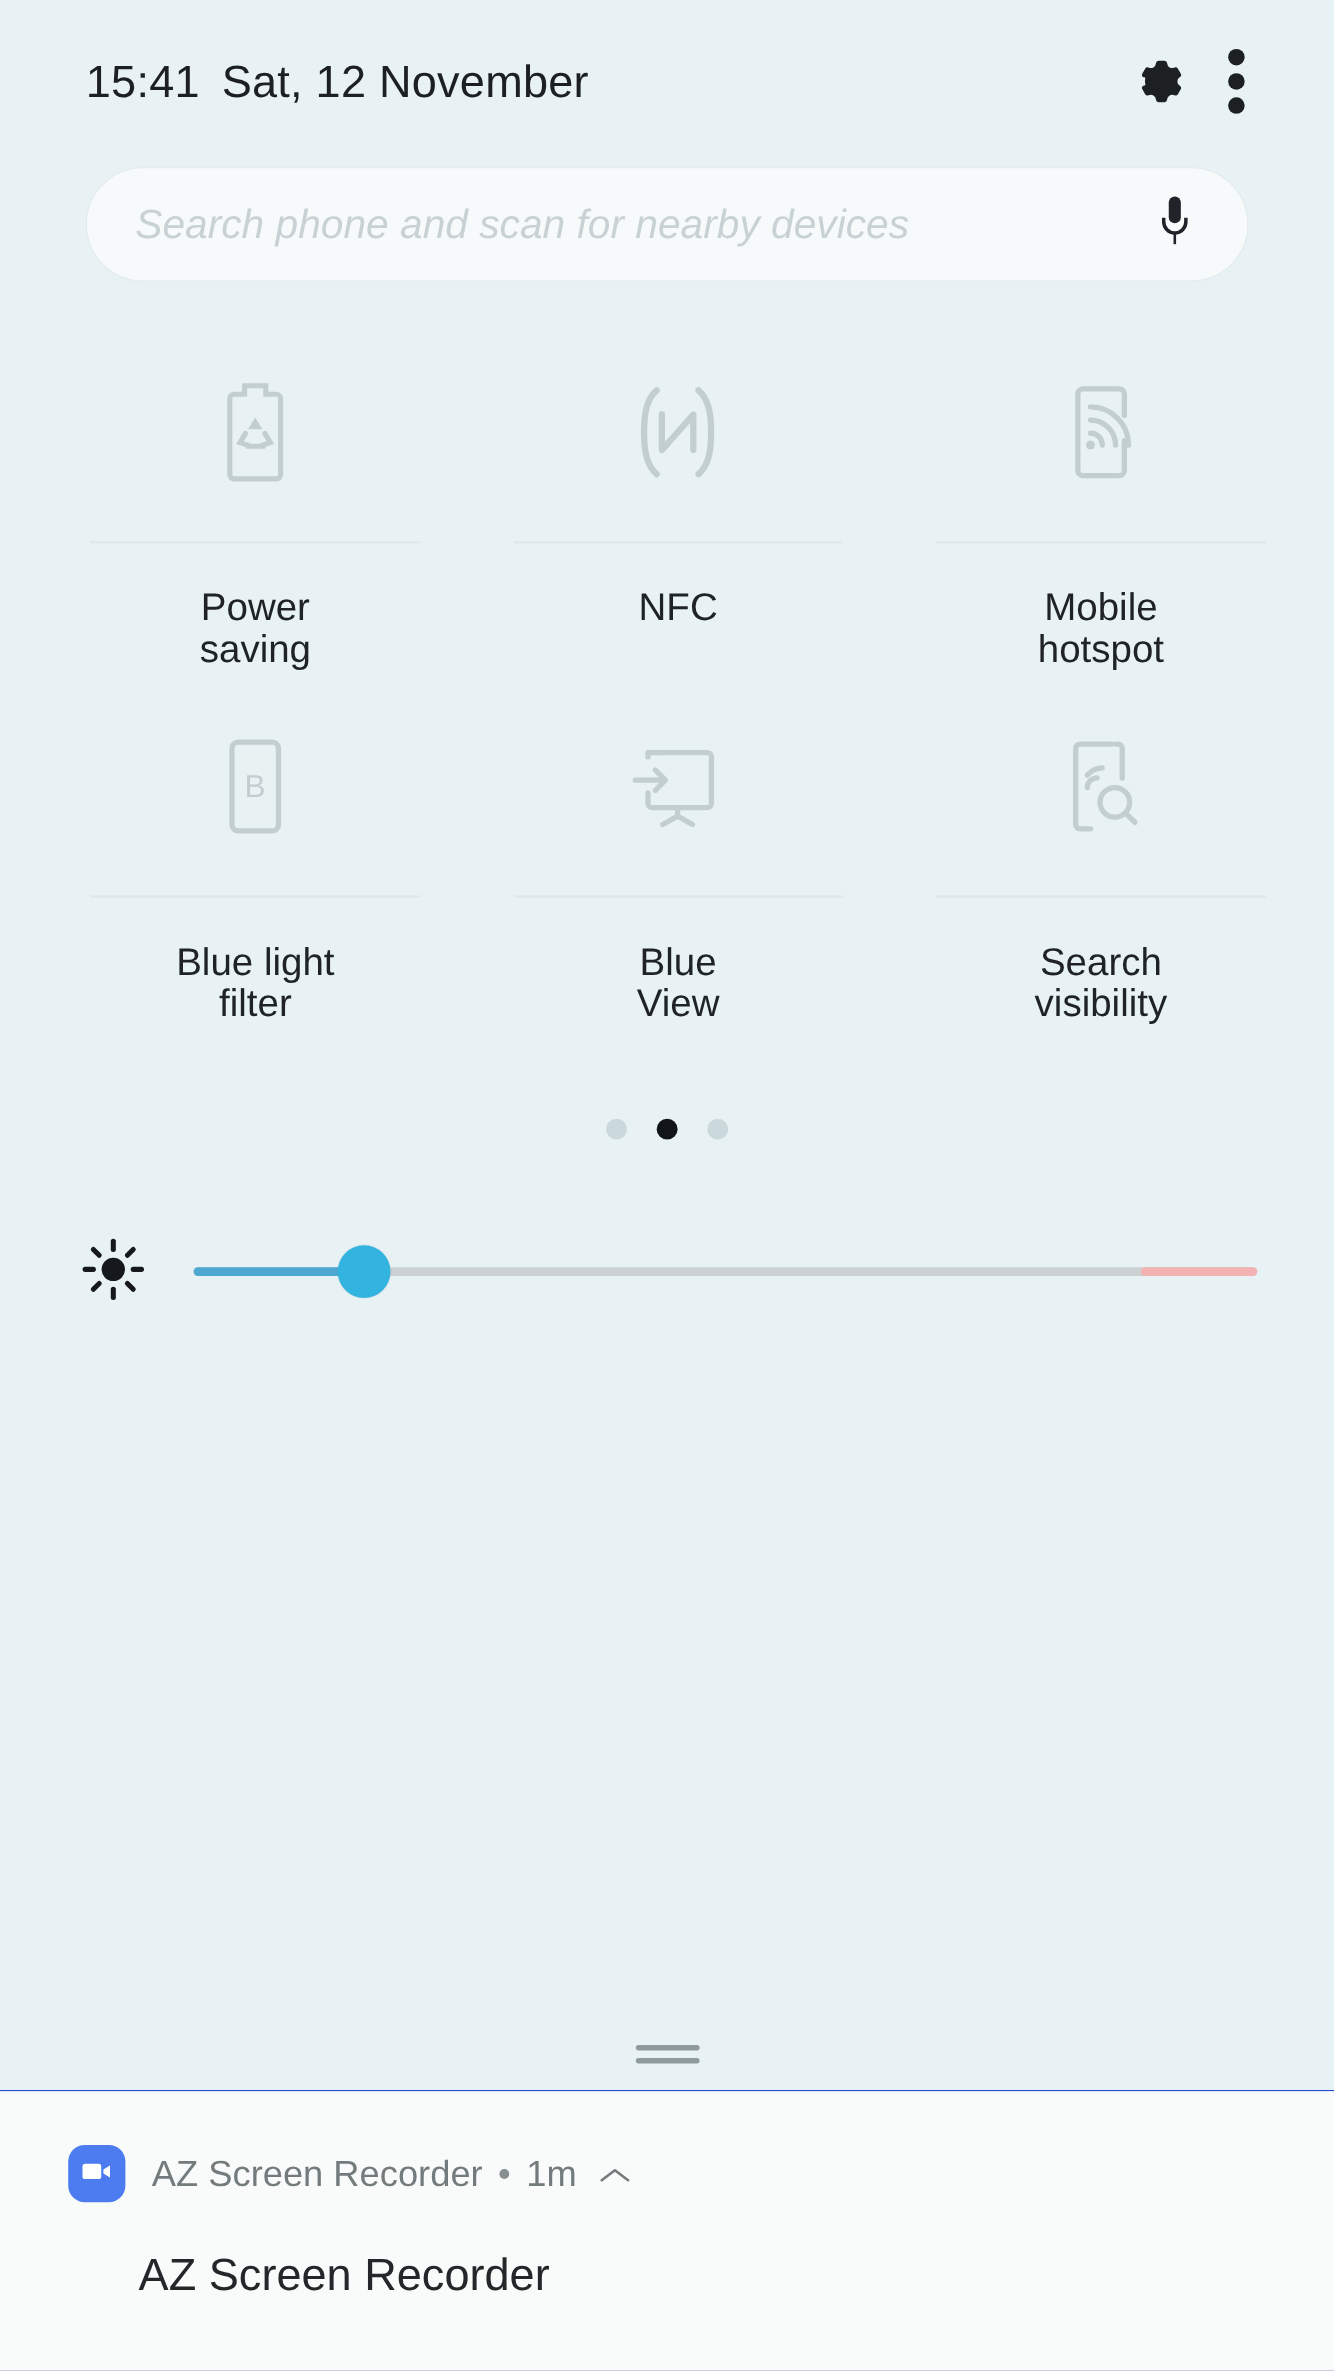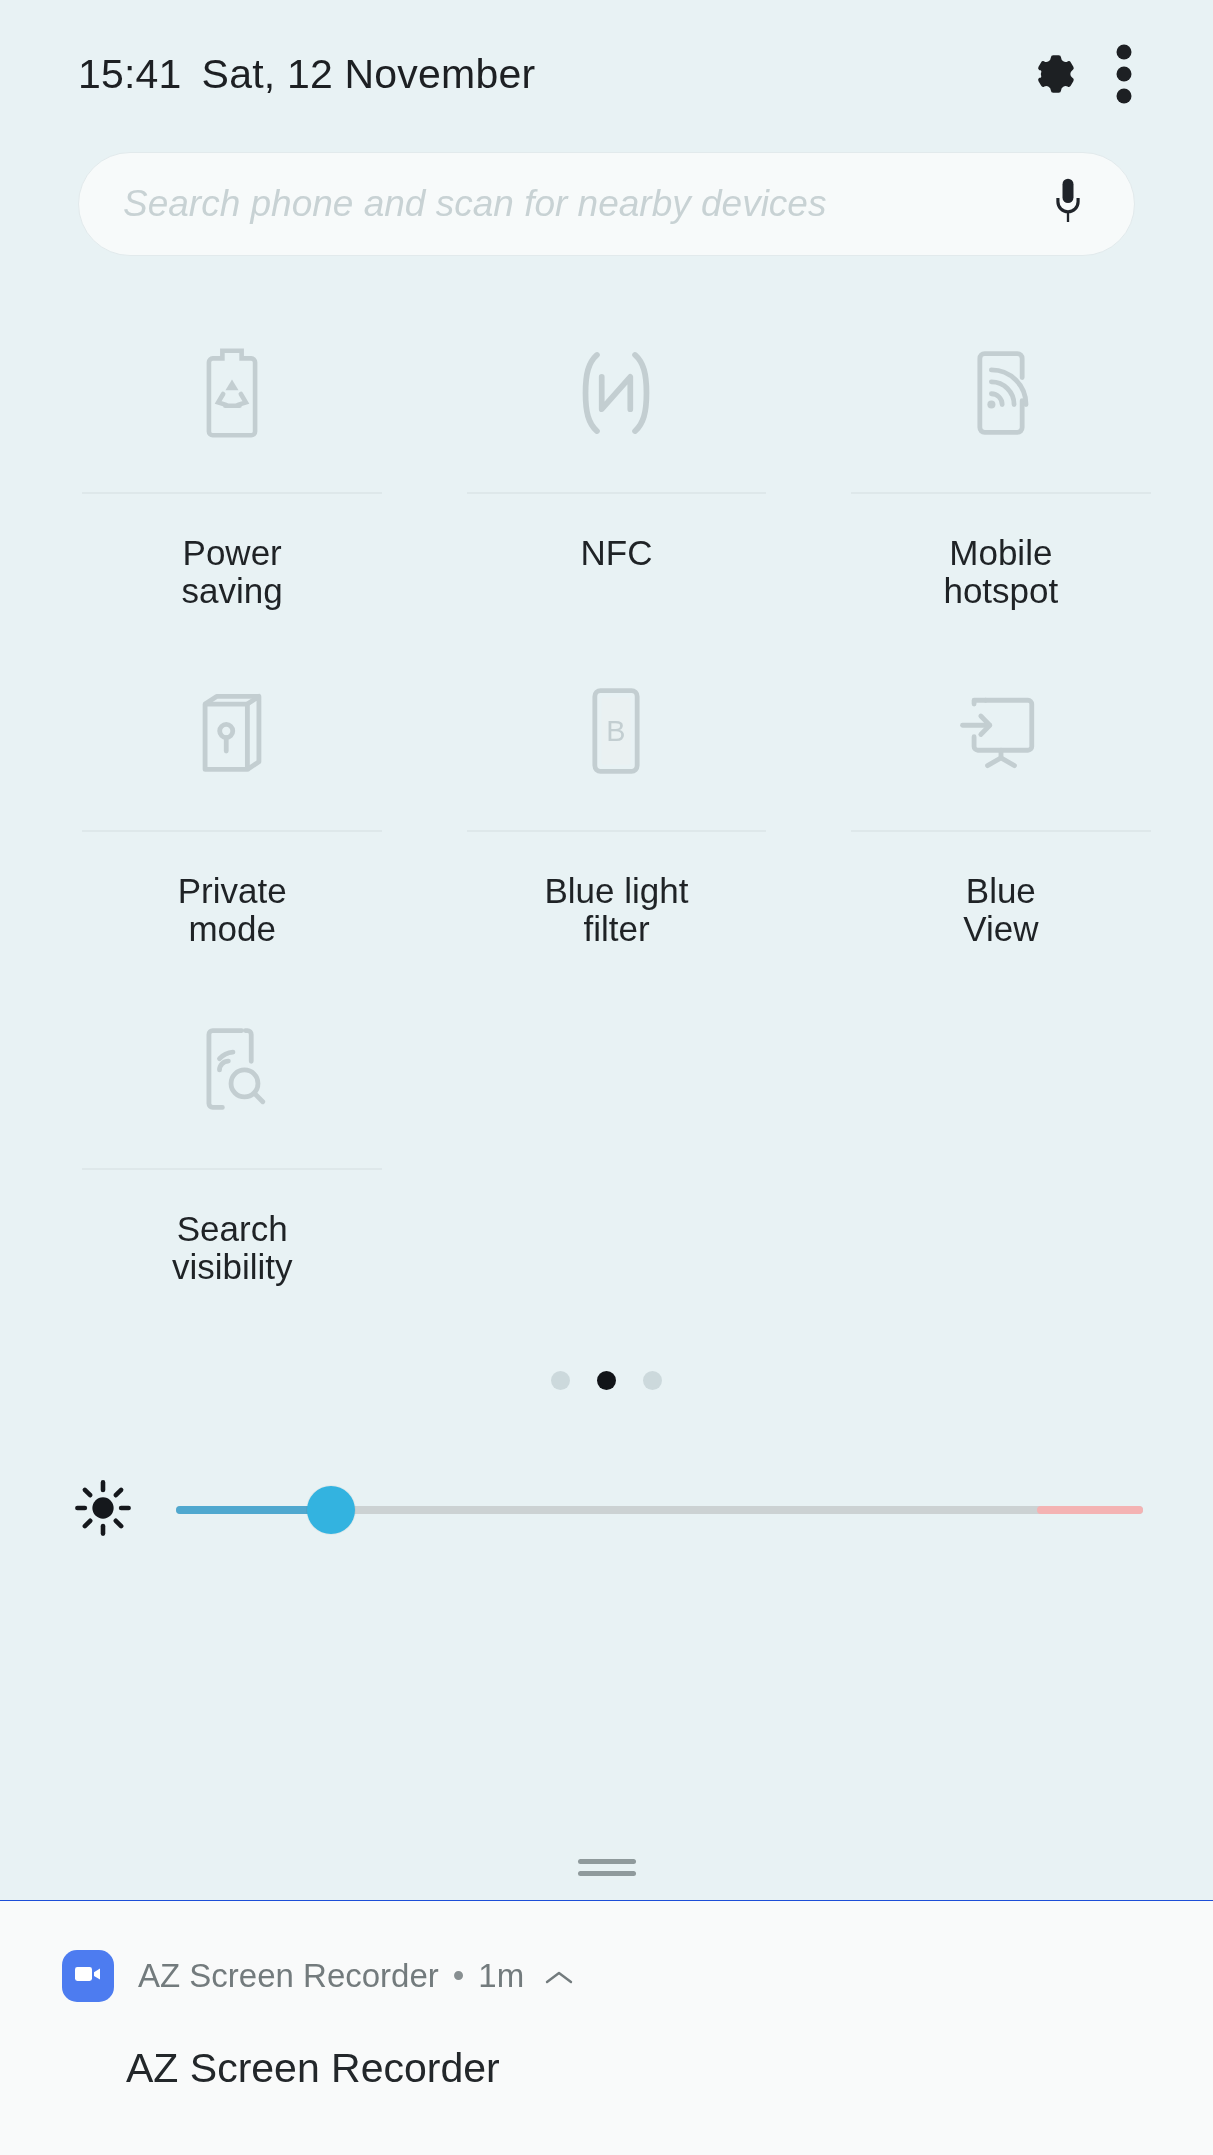--- a/index.html
+++ b/index.html
@@ -78,21 +78,21 @@
     width: 56px; height: 56px;
     display: flex; align-items: center; justify-content: center;
     cursor: pointer;
   }
 
   
   .tiles {
     padding: 56px 20px 0 40px;
     display: grid;
     grid-template-columns: repeat(3, 1fr);
-    row-gap: 16px;
+    row-gap: 0;
   }
   .tile {
     display: flex;
     flex-direction: column;
     align-items: center;
     padding-top: 22px;
     cursor: pointer;
     position: relative;
   }
   .tile-icon {
@@ -340,36 +340,20 @@
               <path d="M15 20.2a11.8 11.8 0 0 1 11.8 11.8"></path>
               <path d="M15 14a18 18 0 0 1 18 18"></path>
             </svg>
           </span>
         </div>
         <div class="tile-divider"></div>
         <div class="tile-label">Mobile
 hotspot</div>
       </div>
 
-      <div class="tile">
-        <div class="tile-icon">
-          <span>
-            <svg width="86" height="100" viewBox="0 0 44 52" fill="none" stroke="#c3ced1" stroke-width="2.5" stroke-linejoin="round">
-              <path d="M8 12h22v34H8z"></path>
-              <path d="M30 12l6-4v34l-6 4"></path>
-              <path d="M8 12l6-4h22"></path>
-              <circle cx="19" cy="26" r="3.4"></circle>
-              <path d="M19 29.4v7" stroke-linecap="round"></path>
-            </svg>
-          </span>
-        </div>
-        <div class="tile-divider"></div>
-        <div class="tile-label">Private
-mode</div>
-      </div>
 
       <div class="tile">
         <div class="tile-icon">
           <span>
             <svg width="72" height="100" viewBox="0 0 36 52" fill="none">
               <rect x="7" y="5" width="22" height="42" rx="3" stroke="#c3ced1" stroke-width="2.5"></rect>
               <rect x="10.4" y="8.4" width="15.2" height="35.2" rx="1.2" fill="#eaf1f2"></rect>
               <text x="18" y="31" font-family="'Liberation Sans', sans-serif" font-size="15" fill="#c3ced1" text-anchor="middle">B</text>
             </svg>
           </span>

